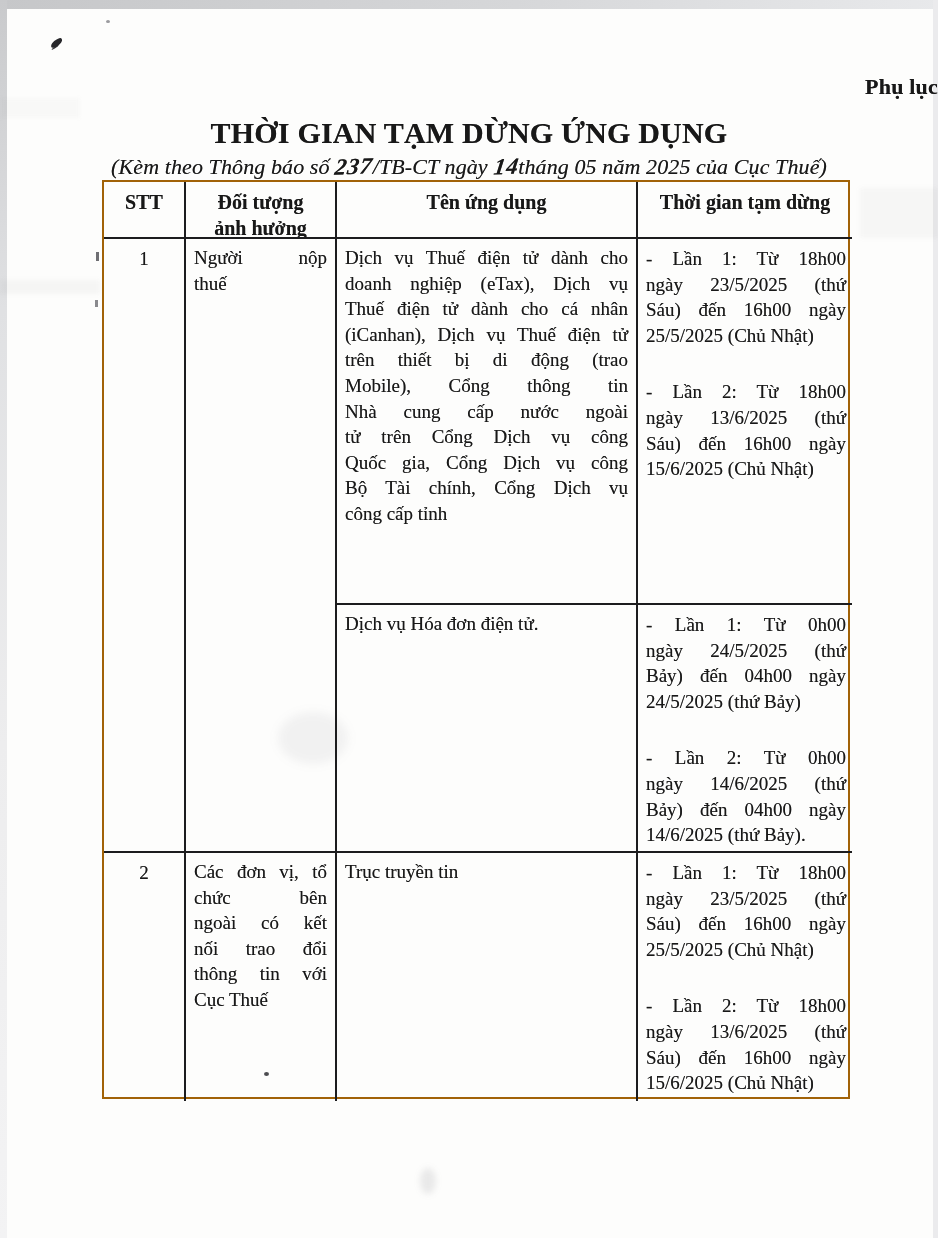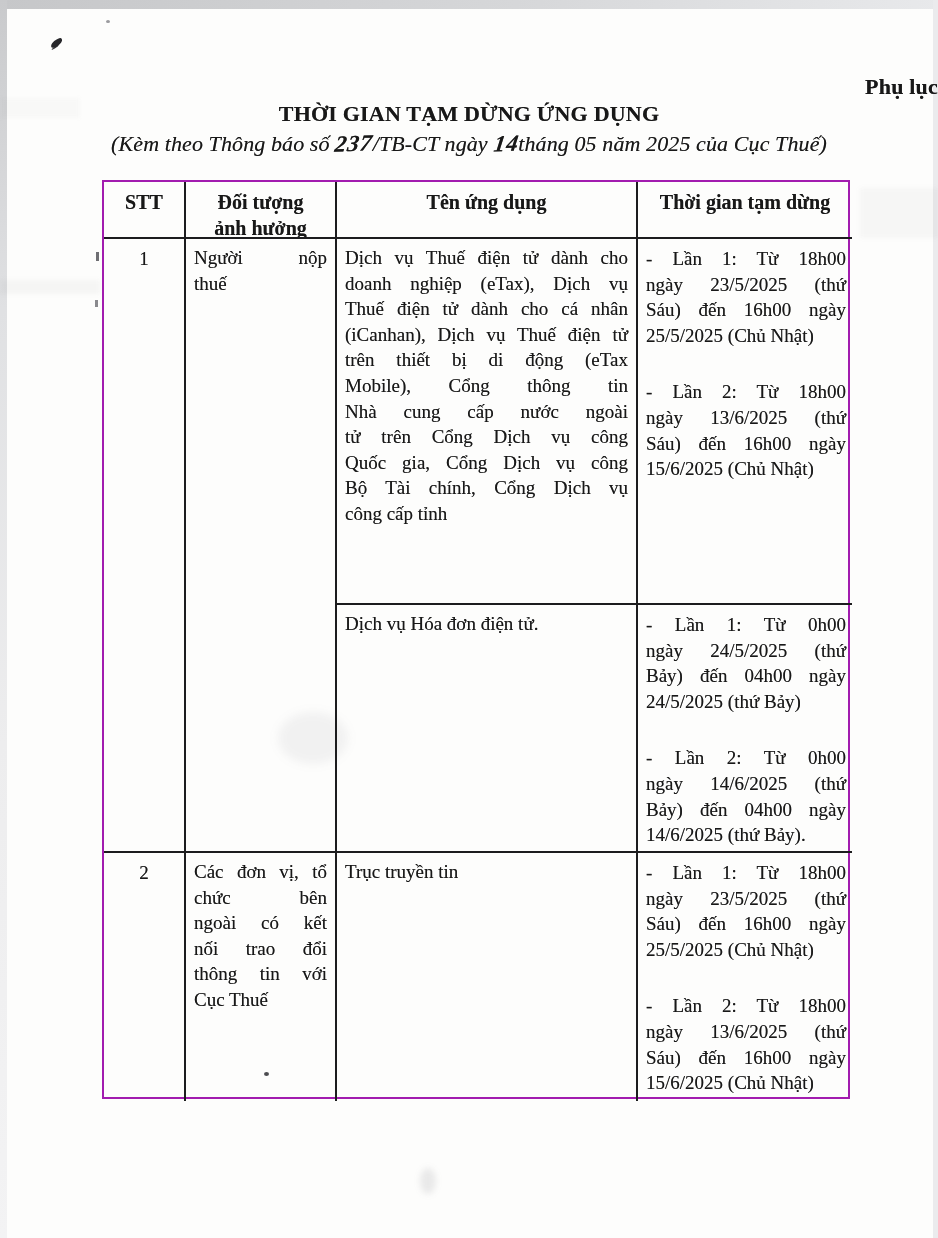--- a/index.html
+++ b/index.html
@@ -29,33 +29,33 @@
               box-shadow:-3px 3px 0 -2px #3a3a3e; }
   .dot-a { position:absolute; left:106px; top:20px; width:4px; height:3px; background:#9a9a9e; border-radius:50%; }
   .dot-b { position:absolute; left:264px; top:1072px; width:5px; height:4px; background:#4c4c50; border-radius:50%; }
   .dot-c { position:absolute; left:96px; top:252px; width:3px; height:9px; background:#6f6f73; }
   .dot-d { position:absolute; left:95px; top:300px; width:3px; height:7px; background:#8a8a8e; }
 
   
   .head-wrap { position:absolute; left:0; top:74px; width:938px; text-align:center;
                text-shadow:0 0 0.5px rgba(0,0,0,0.55); }
   .t-small { font-size:22px; font-weight:700; letter-spacing:0.2px;text-align:right; }
-  .t-main  { font-size:22px; font-weight:700; margin-top:1px; letter-spacing:0.2px; }
+  .t-main  { font-size:30px; font-weight:700; margin-top:16px; letter-spacing:0.2px; }
   .t-sub   { font-size:22px; font-style:italic; margin-top:4px; letter-spacing:0.1px; }
   .hw { display:inline-block; font-style:italic; font-weight:700; transform:skewX(-10deg) rotate(-2deg);
         letter-spacing:1px; font-size:23px; }
   .hw-day { margin:0 -1px 0 1px; }
 
   
   .doc-table {
     position:absolute; left:102px; top:180px; width:748px; height:919px;
     display:grid;
     grid-template-columns:82px 151px 301px 214px;
     grid-template-rows:57px 366px 248px 248px;
-    border:2px solid #a21caf;
+    border:2px solid #a16207;
     box-sizing:border-box;
     text-shadow:0 0 0.5px rgba(0,0,0,0.5);
   }
   .cell { border-right:2px solid #1c1c1e; border-bottom:2px solid #1c1c1e;
           box-sizing:border-box; padding:6px 8px; font-size:19px; line-height:25.6px;
           overflow:hidden; }
   .no-r { border-right:none; }
   .no-b { border-bottom:none; }
   .hdr { font-weight:700; text-align:center; font-size:20px; line-height:26px; padding-top:7px; }
   .stt-cell { text-align:center; padding-top:7px; }
@@ -105,21 +105,21 @@
     <div class="cell stt-cell r1-stt">1</div>
     <div class="cell r1-subject">
         <div class="jline">Người nộp</div>
         <div class="jline last">thuế</div>
       </div>
     <div class="cell">
         <div class="jline">Dịch vụ Thuế điện tử dành cho</div>
         <div class="jline">doanh nghiệp (eTax), Dịch vụ</div>
         <div class="jline">Thuế điện tử dành cho cá nhân</div>
         <div class="jline">(iCanhan), Dịch vụ Thuế điện tử</div>
-        <div class="jline">trên thiết bị di động (eTax</div>
+        <div class="jline">trên thiết bị di động (trao</div>
         <div class="jline">Mobile), Cổng thông tin</div>
         <div class="jline">Nhà cung cấp nước ngoài</div>
         <div class="jline">tử trên Cổng Dịch vụ công</div>
         <div class="jline">Quốc gia, Cổng Dịch vụ công</div>
         <div class="jline">Bộ Tài chính, Cổng Dịch vụ</div>
         <div class="jline last">công cấp tỉnh</div>
       </div>
     <div class="cell no-r time-cell">
         <div class="para">
           <div class="jline">- Lần 1: Từ 18h00</div>

